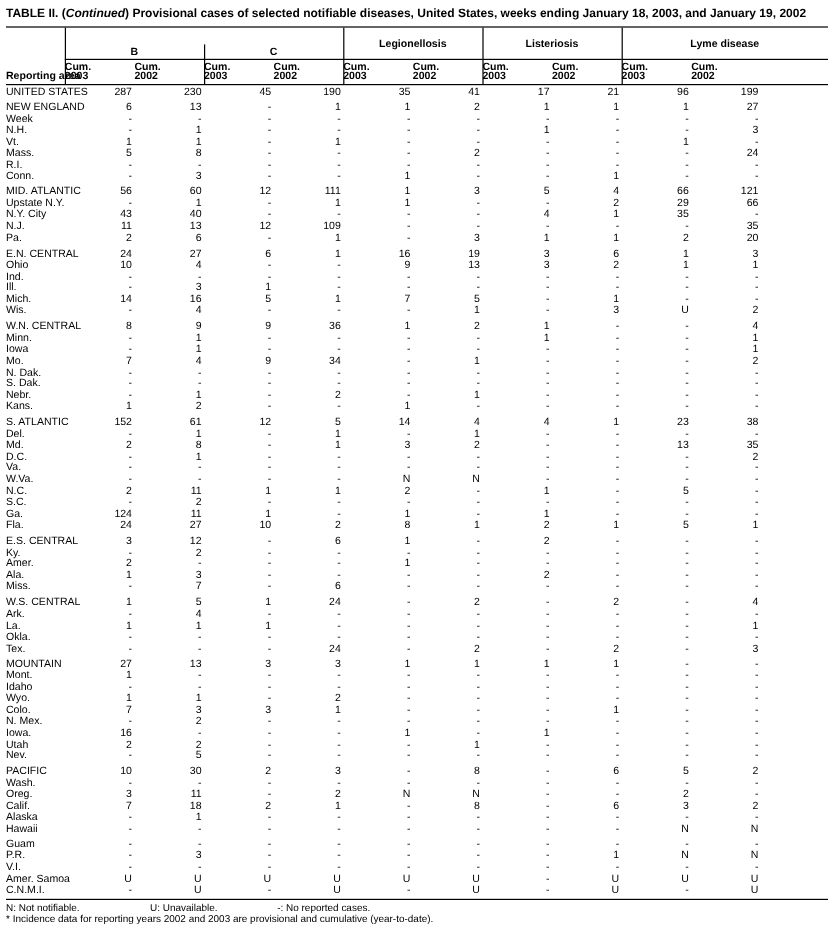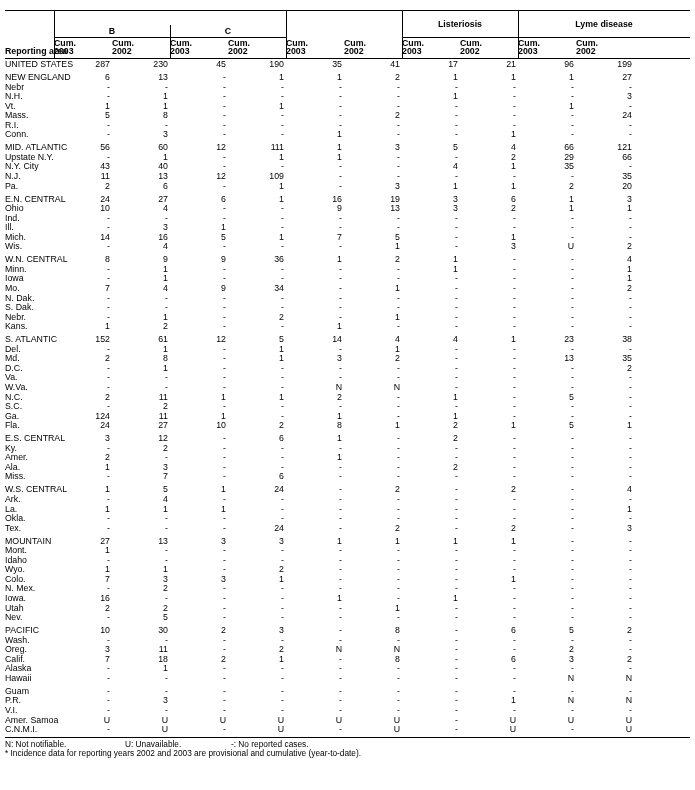--- a/index.html
+++ b/index.html
@@ -32,26 +32,30 @@
   .foot{width:685px;border-top:1px solid #000;margin-top:2px;padding-top:2px;font-size:8.3px;line-height:9.6px;}
   .fn1{display:inline-block;width:120px;}
   .fn2{display:inline-block;width:106px;}
 </style>
 </head>
 <body>
 
 <div class="page">
 
   <div class="title">
+    <div class="l1"><span>TABLE II. (</span><span class="it">Continued</span><span>) Provisional cases of selected notifiable diseases, United States, weeks ending January 18, 2003, and January 19, 2002</span></div>
   </div>
 
   <div class="theader" id="theader">
     <div class="ra-label">Reporting area</div>
     <div class="gb">B</div>
     <div class="gc">C</div>
+    <div class="g2 gleg">
+        <span>Legionellosis</span>
+      </div>
     <div class="g2 glym">
         <span>Lyme disease</span>
       </div>
     <div class="g2 glis">
         <span>Listeriosis</span>
       </div>
     <div class="vline v1"></div>
     <div class="vline v2"></div>
     <div class="vline v3"></div>
     <div class="vline v4"></div>
@@ -122,21 +126,21 @@
         <div class="tval">-</div>
         <div class="tval">1</div>
         <div class="tval">1</div>
         <div class="tval">2</div>
         <div class="tval">1</div>
         <div class="tval">1</div>
         <div class="tval">1</div>
         <div class="tval">27</div>
       </div>
       <div class="trow">
-        <div class="tarea">Nebr</div>
+        <div class="tarea">Week</div>
         <div class="tval">-</div>
         <div class="tval">-</div>
         <div class="tval">-</div>
         <div class="tval">-</div>
         <div class="tval">-</div>
         <div class="tval">-</div>
         <div class="tval">-</div>
         <div class="tval">-</div>
         <div class="tval">-</div>
         <div class="tval">-</div>

